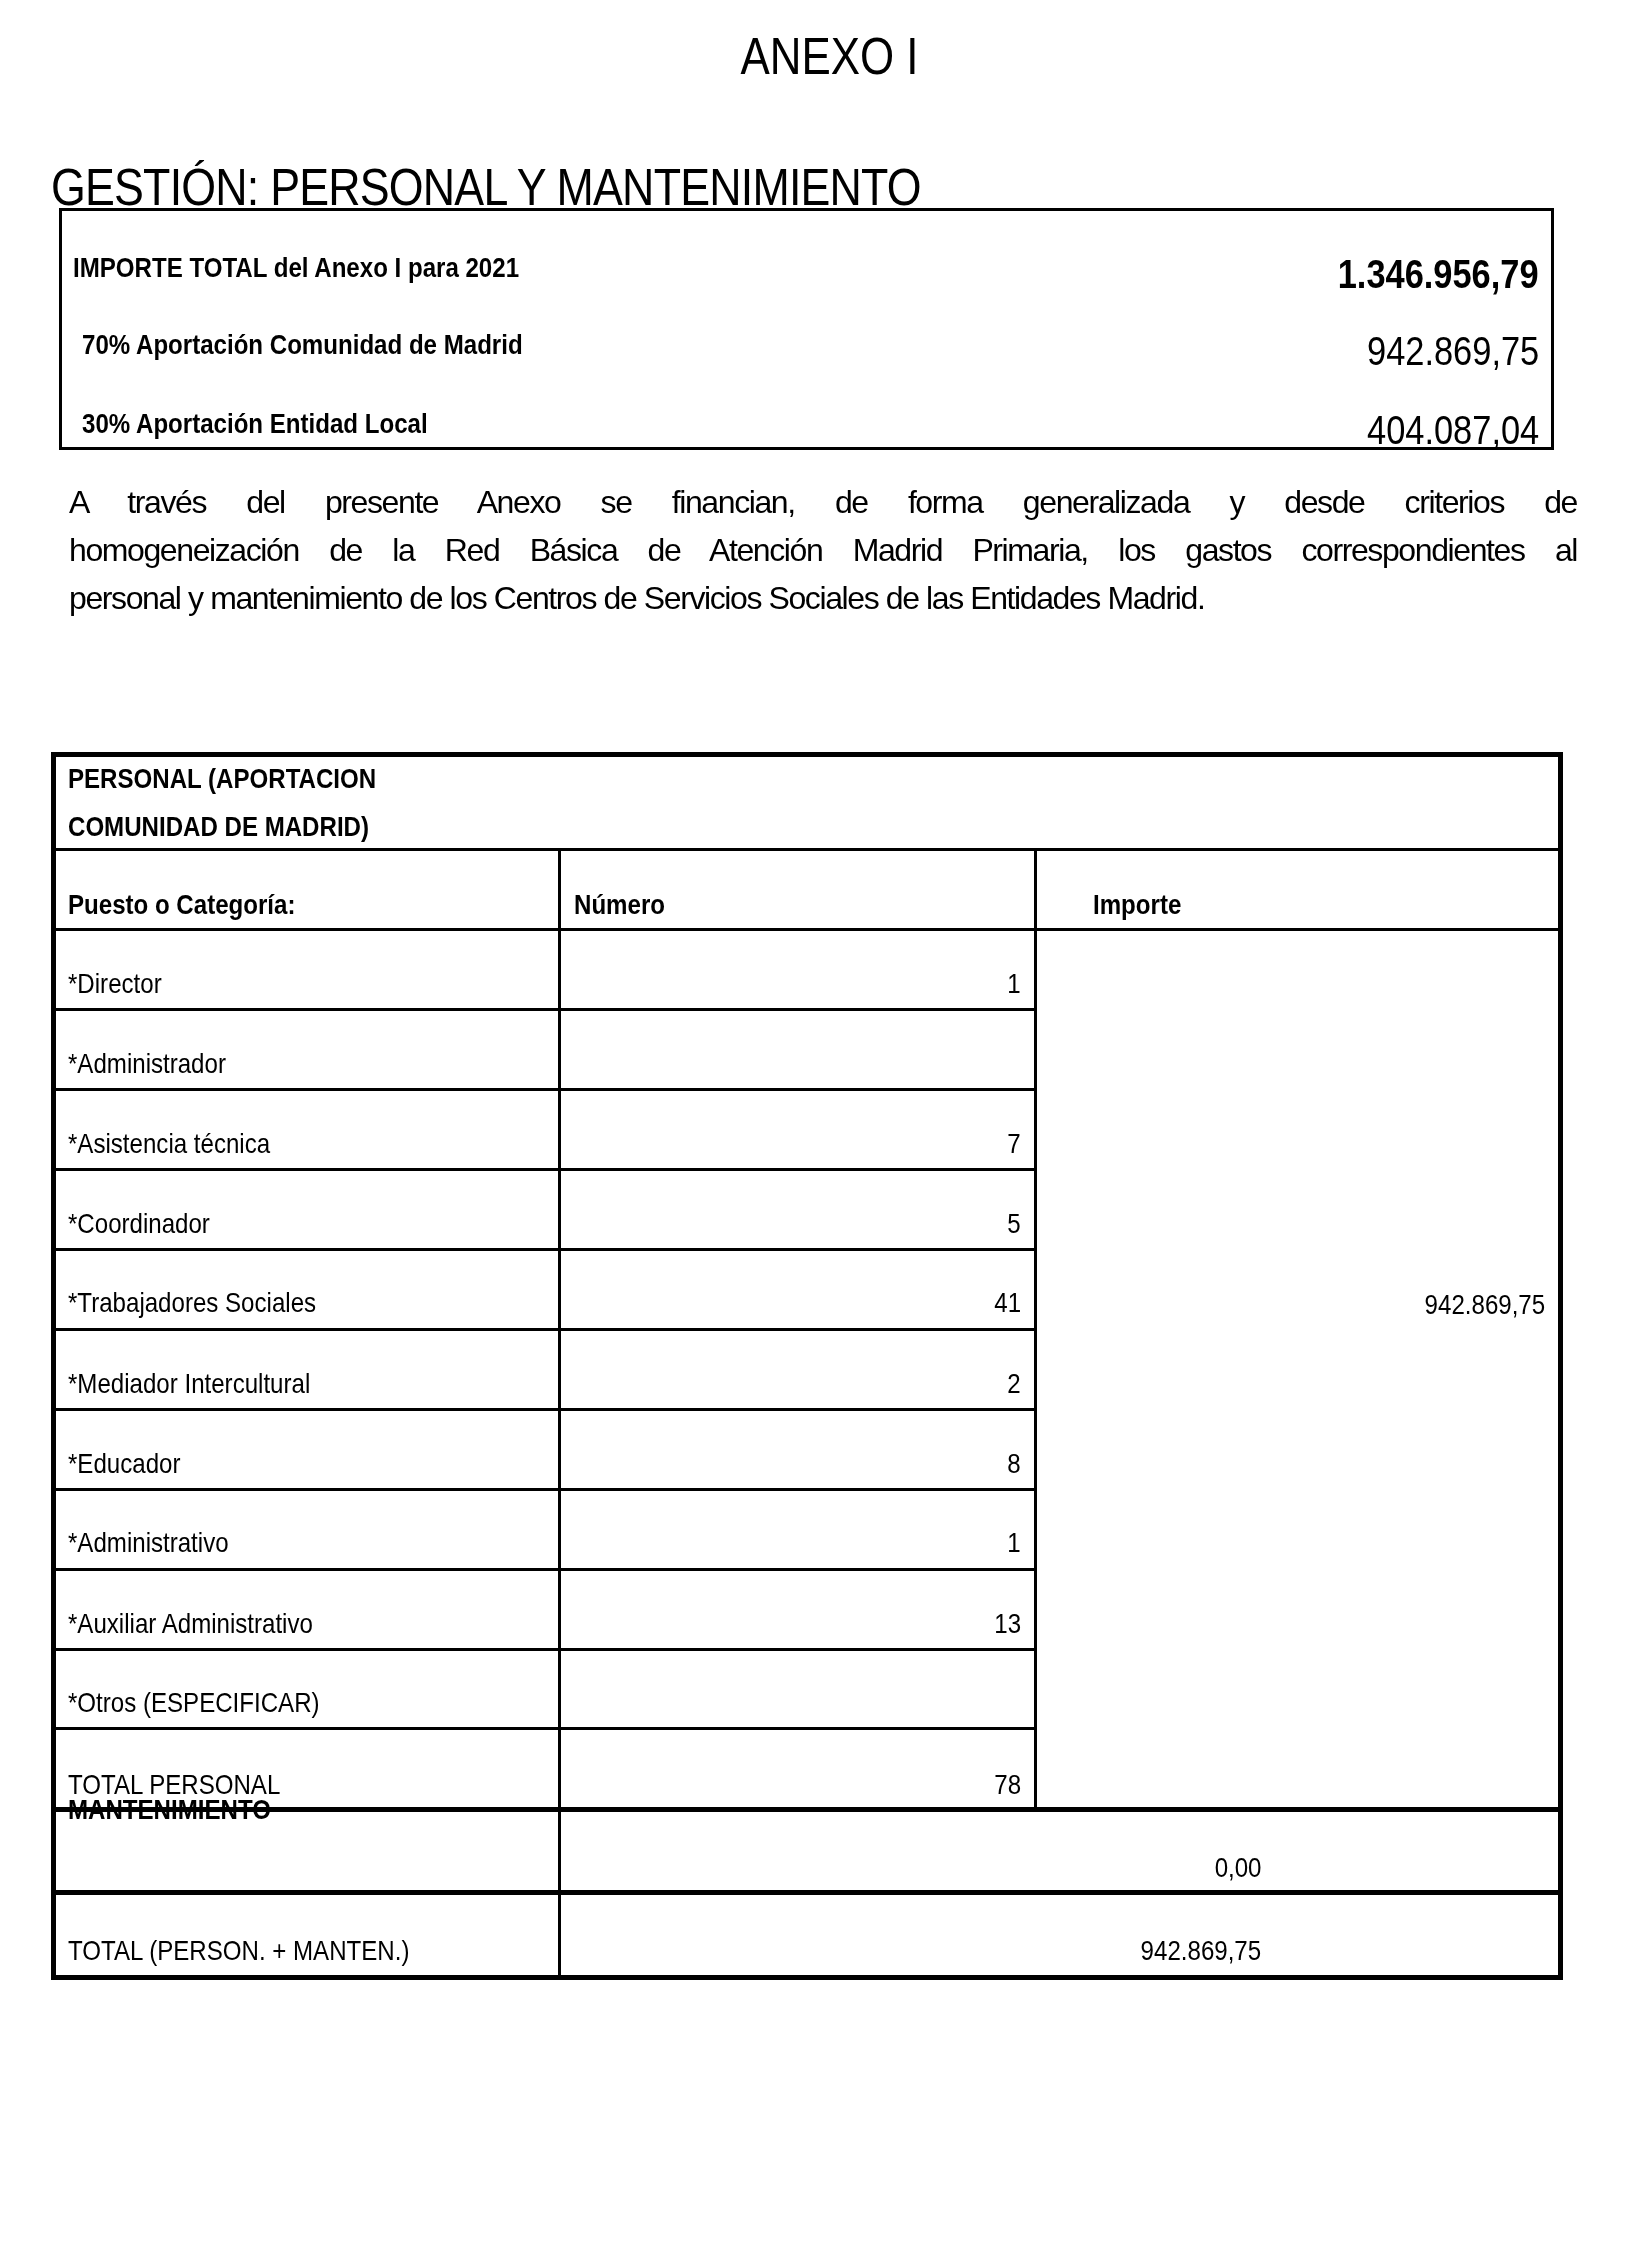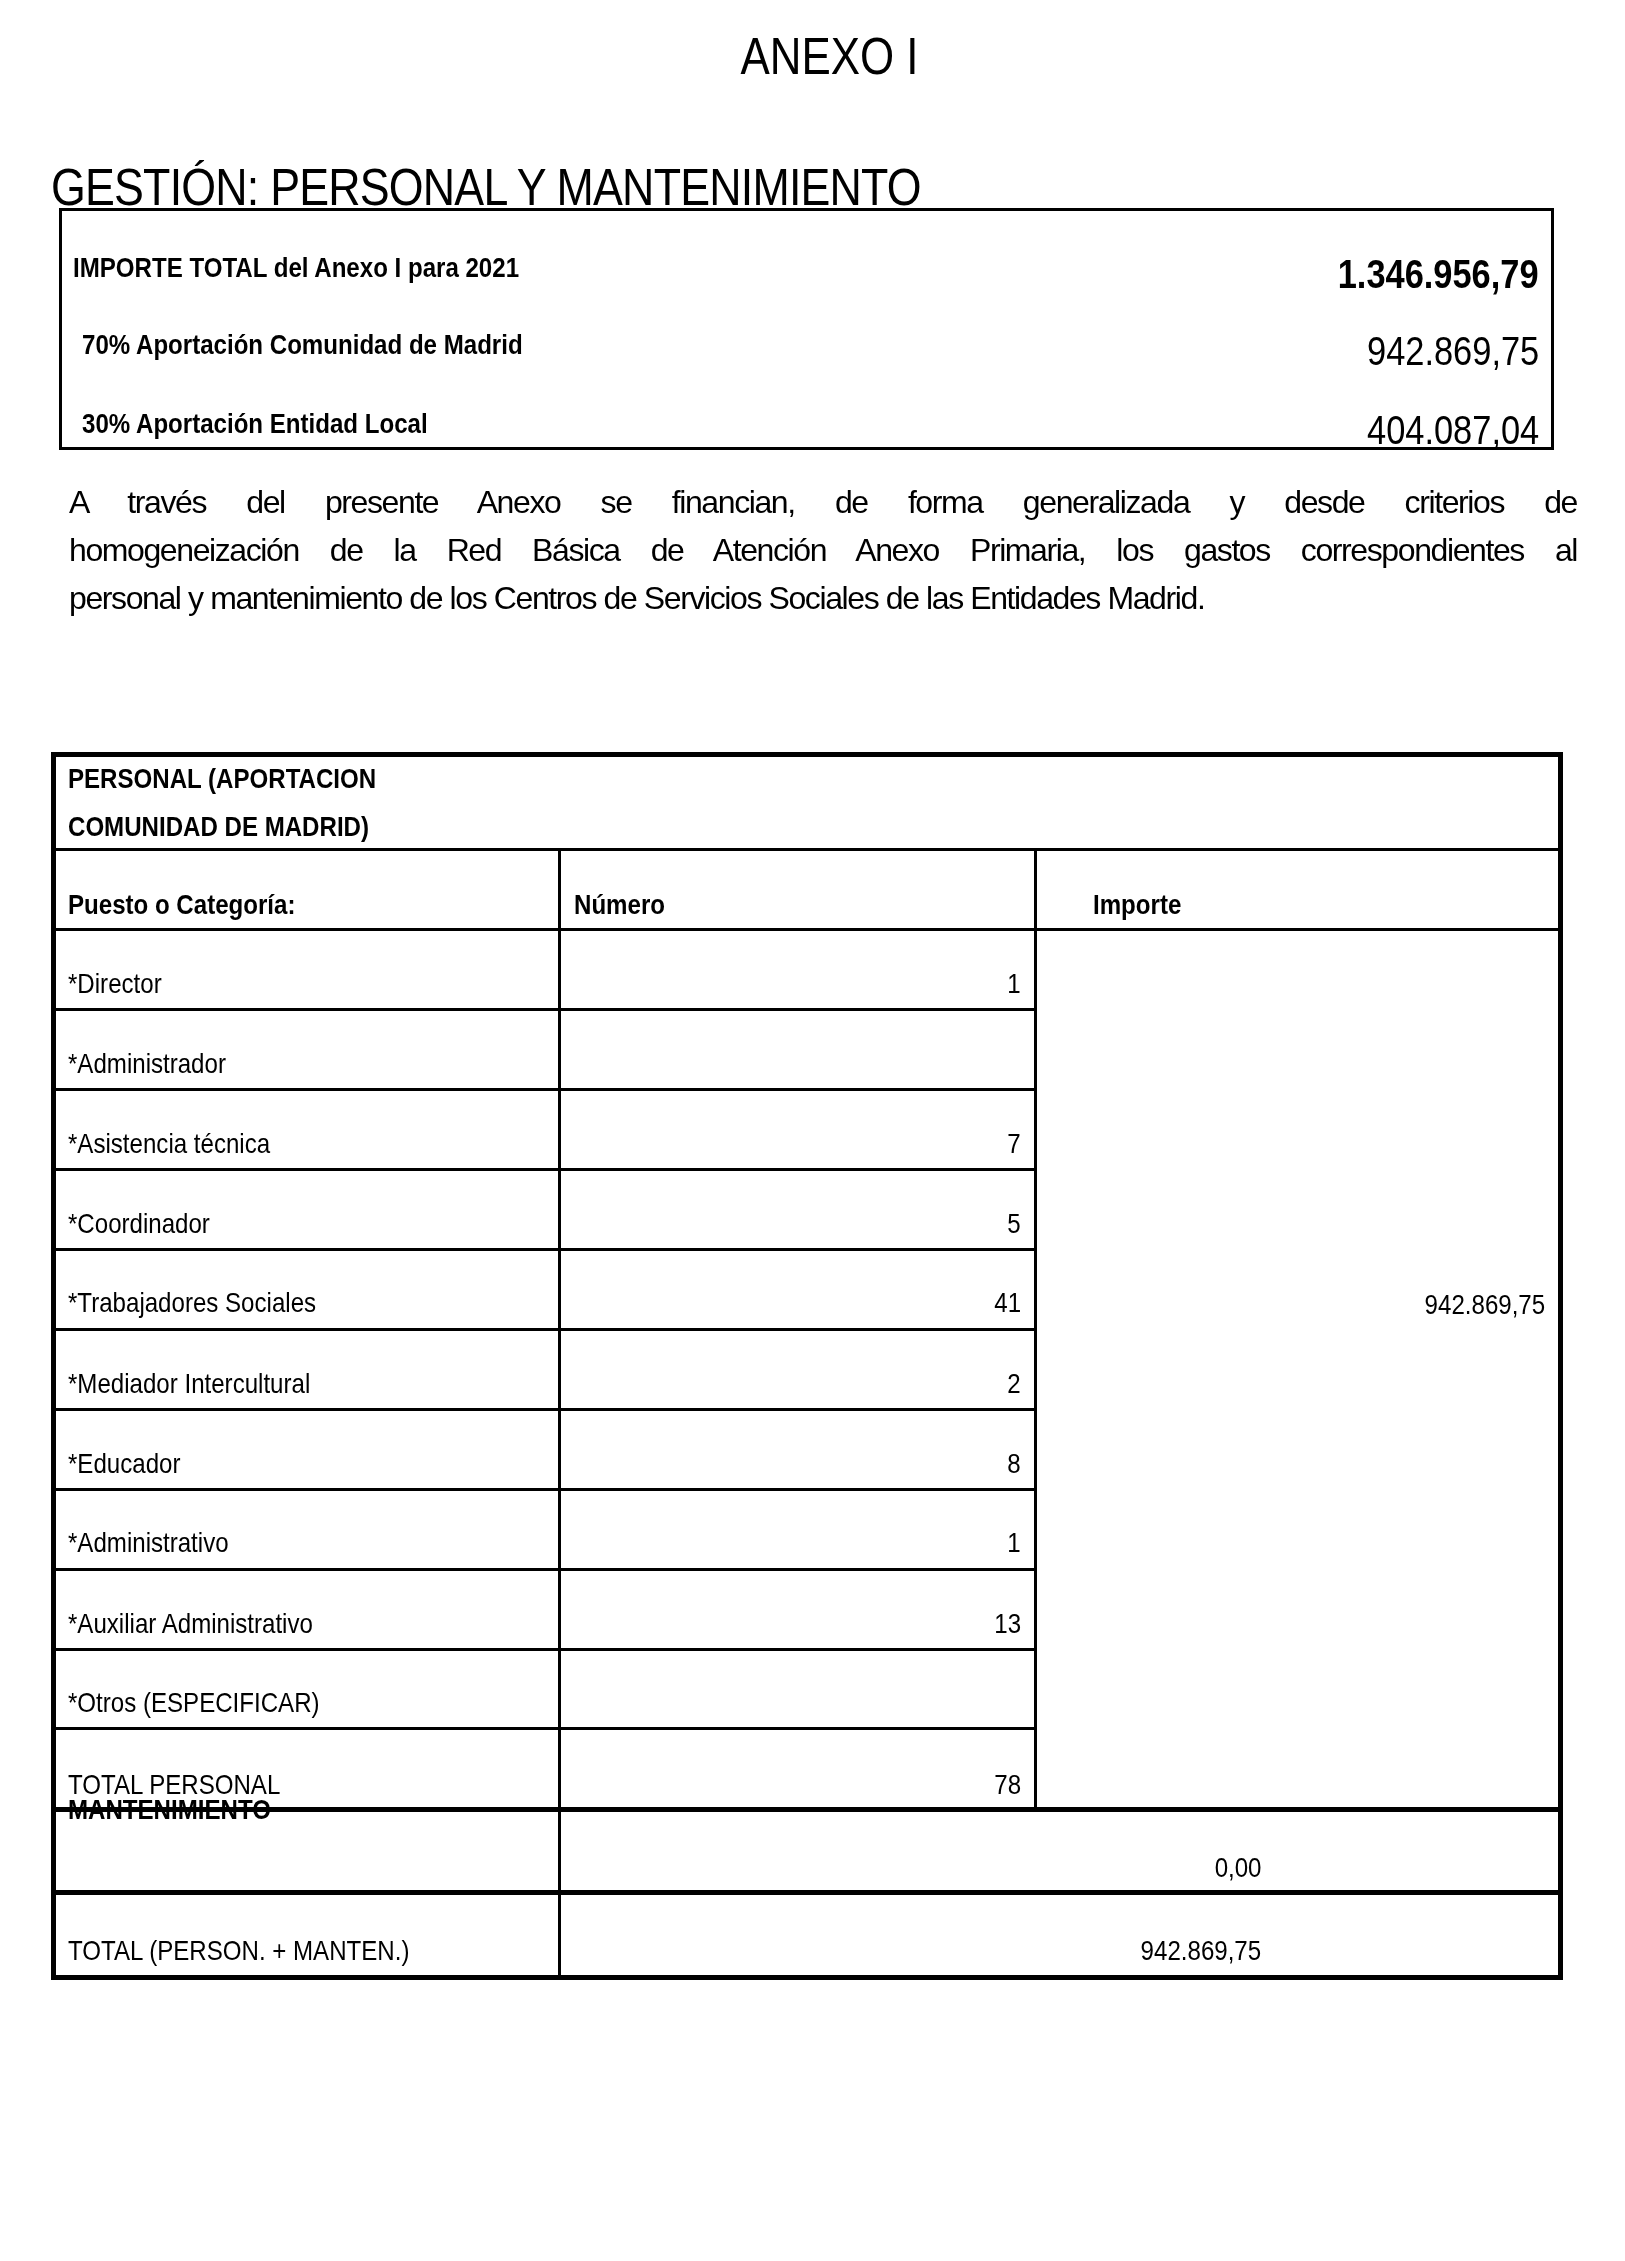--- a/index.html
+++ b/index.html
@@ -54,21 +54,21 @@
 </div>
 <div class="txt sum-label b" style="top:410px; left:82px;">
   <span class="cond">30% Aportación Entidad Local</span>
 </div>
 <div class="txt sum-val" style="top:410px;">
   <span class="cond-r">404.087,04</span>
 </div>
 
 <div id="para" class="abs">
   <span style="text-align-last:justify; word-spacing:1.7px; letter-spacing:-1.4px;">A través del presente Anexo se financian, de forma generalizada y desde criterios de</span>
-  <span style="text-align-last:justify; letter-spacing:-1.4px;">homogeneización de la Red Básica de Atención Anexo Primaria, los gastos correspondientes al</span>
+  <span style="text-align-last:justify; letter-spacing:-1.4px;">homogeneización de la Red Básica de Atención Madrid Primaria, los gastos correspondientes al</span>
   <span style="letter-spacing:-1.4px;">personal y mantenimiento de los Centros de Servicios Sociales de las Entidades Madrid.</span>
 </div>
 
 <div id="tbl" class="abs">
 
   <div class="line" style="left:0; top:0; width:1512px; height:5.1px;"></div>
   <div class="line" style="left:0; top:0; width:5.1px; height:1228px;"></div>
   <div class="line" style="left:1507px; top:0; width:5.1px; height:1228px;"></div>
   <div class="line" style="left:0; top:1223px; width:1512px; height:5.1px;"></div>
 

